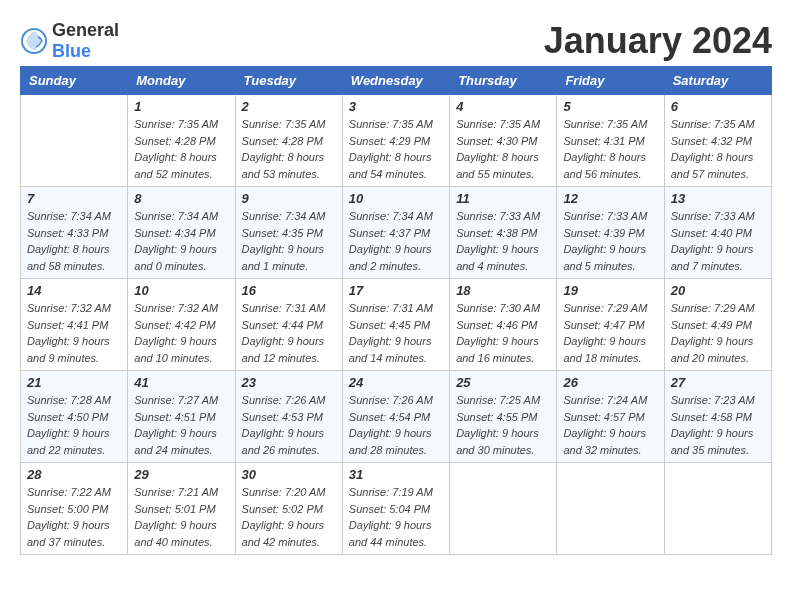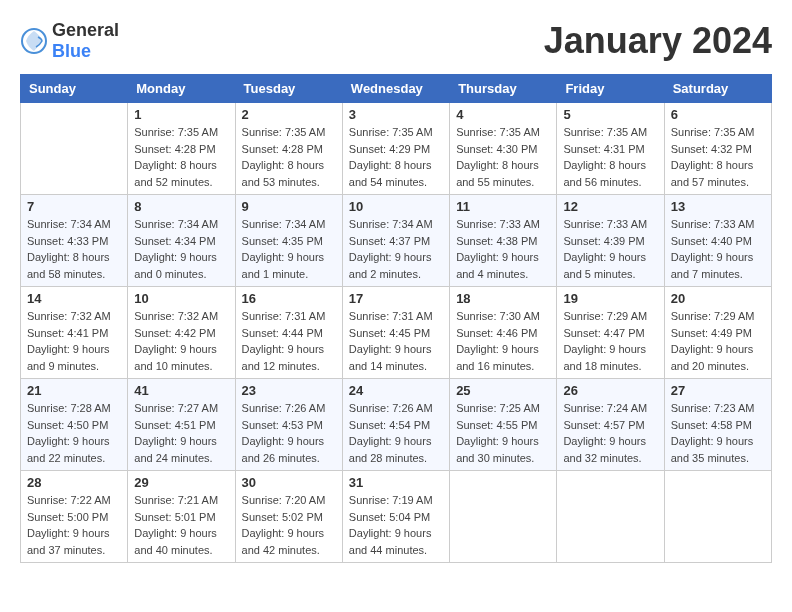--- a/index.html
+++ b/index.html
@@ -7,21 +7,21 @@
       font-family: Arial, sans-serif;
       background: #fff;
       width: 792px;
       min-height: 612px;
       padding: 20px;
     }
     .header {
       display: flex;
       justify-content: space-between;
       align-items: flex-start;
-      margin-bottom: 12px;
+      margin-bottom: 4px;
     }
     .logo {
       display: flex;
       align-items: center;
       gap: 4px;
     }
     .logo-text-general {
       font-size: 18px;
       font-weight: bold;
       color: #333;
@@ -43,20 +43,21 @@
       color: #333;
     }
     .title-location {
       font-size: 16px;
       color: #555;
     }
     .calendar {
       width: 100%;
       border-collapse: collapse;
       font-size: 11px;
+      font-style: italic;
     }
     .calendar th {
       background-color: #3a6bbf;
       color: #fff;
       text-align: left;
       padding: 6px 8px;
       font-size: 13px;
       font-weight: bold;
       border: 1px solid #3a6bbf;
     }

